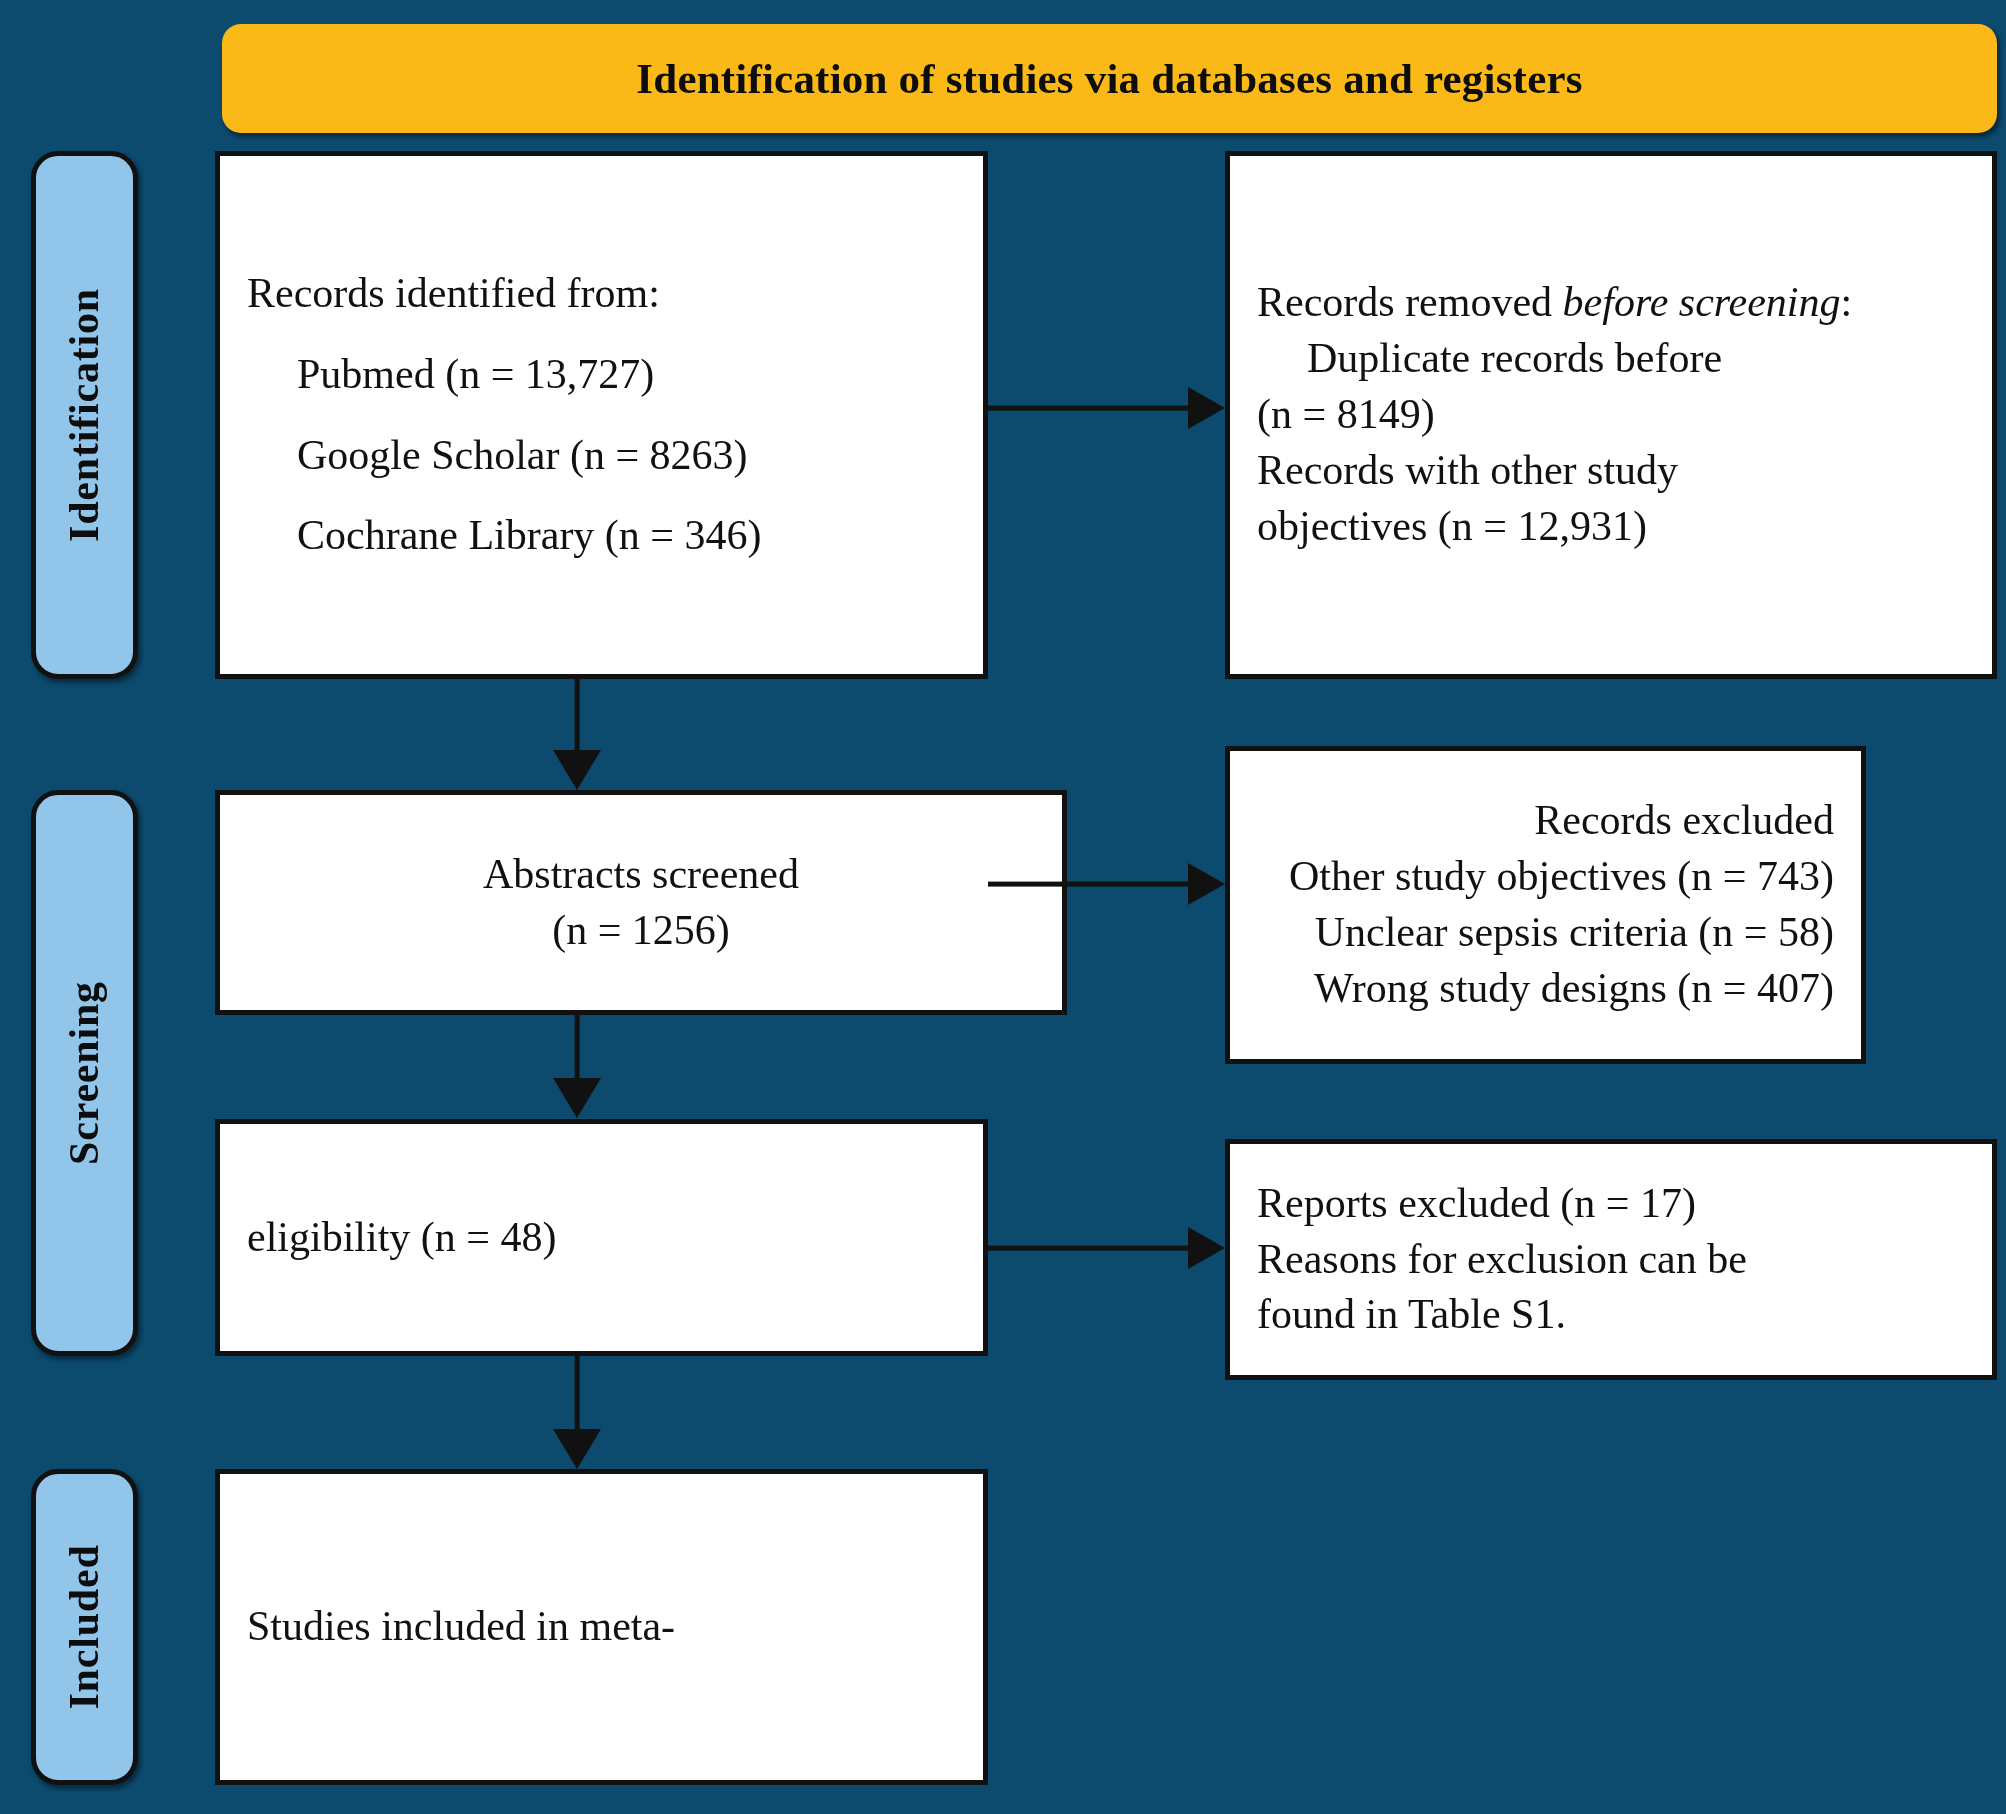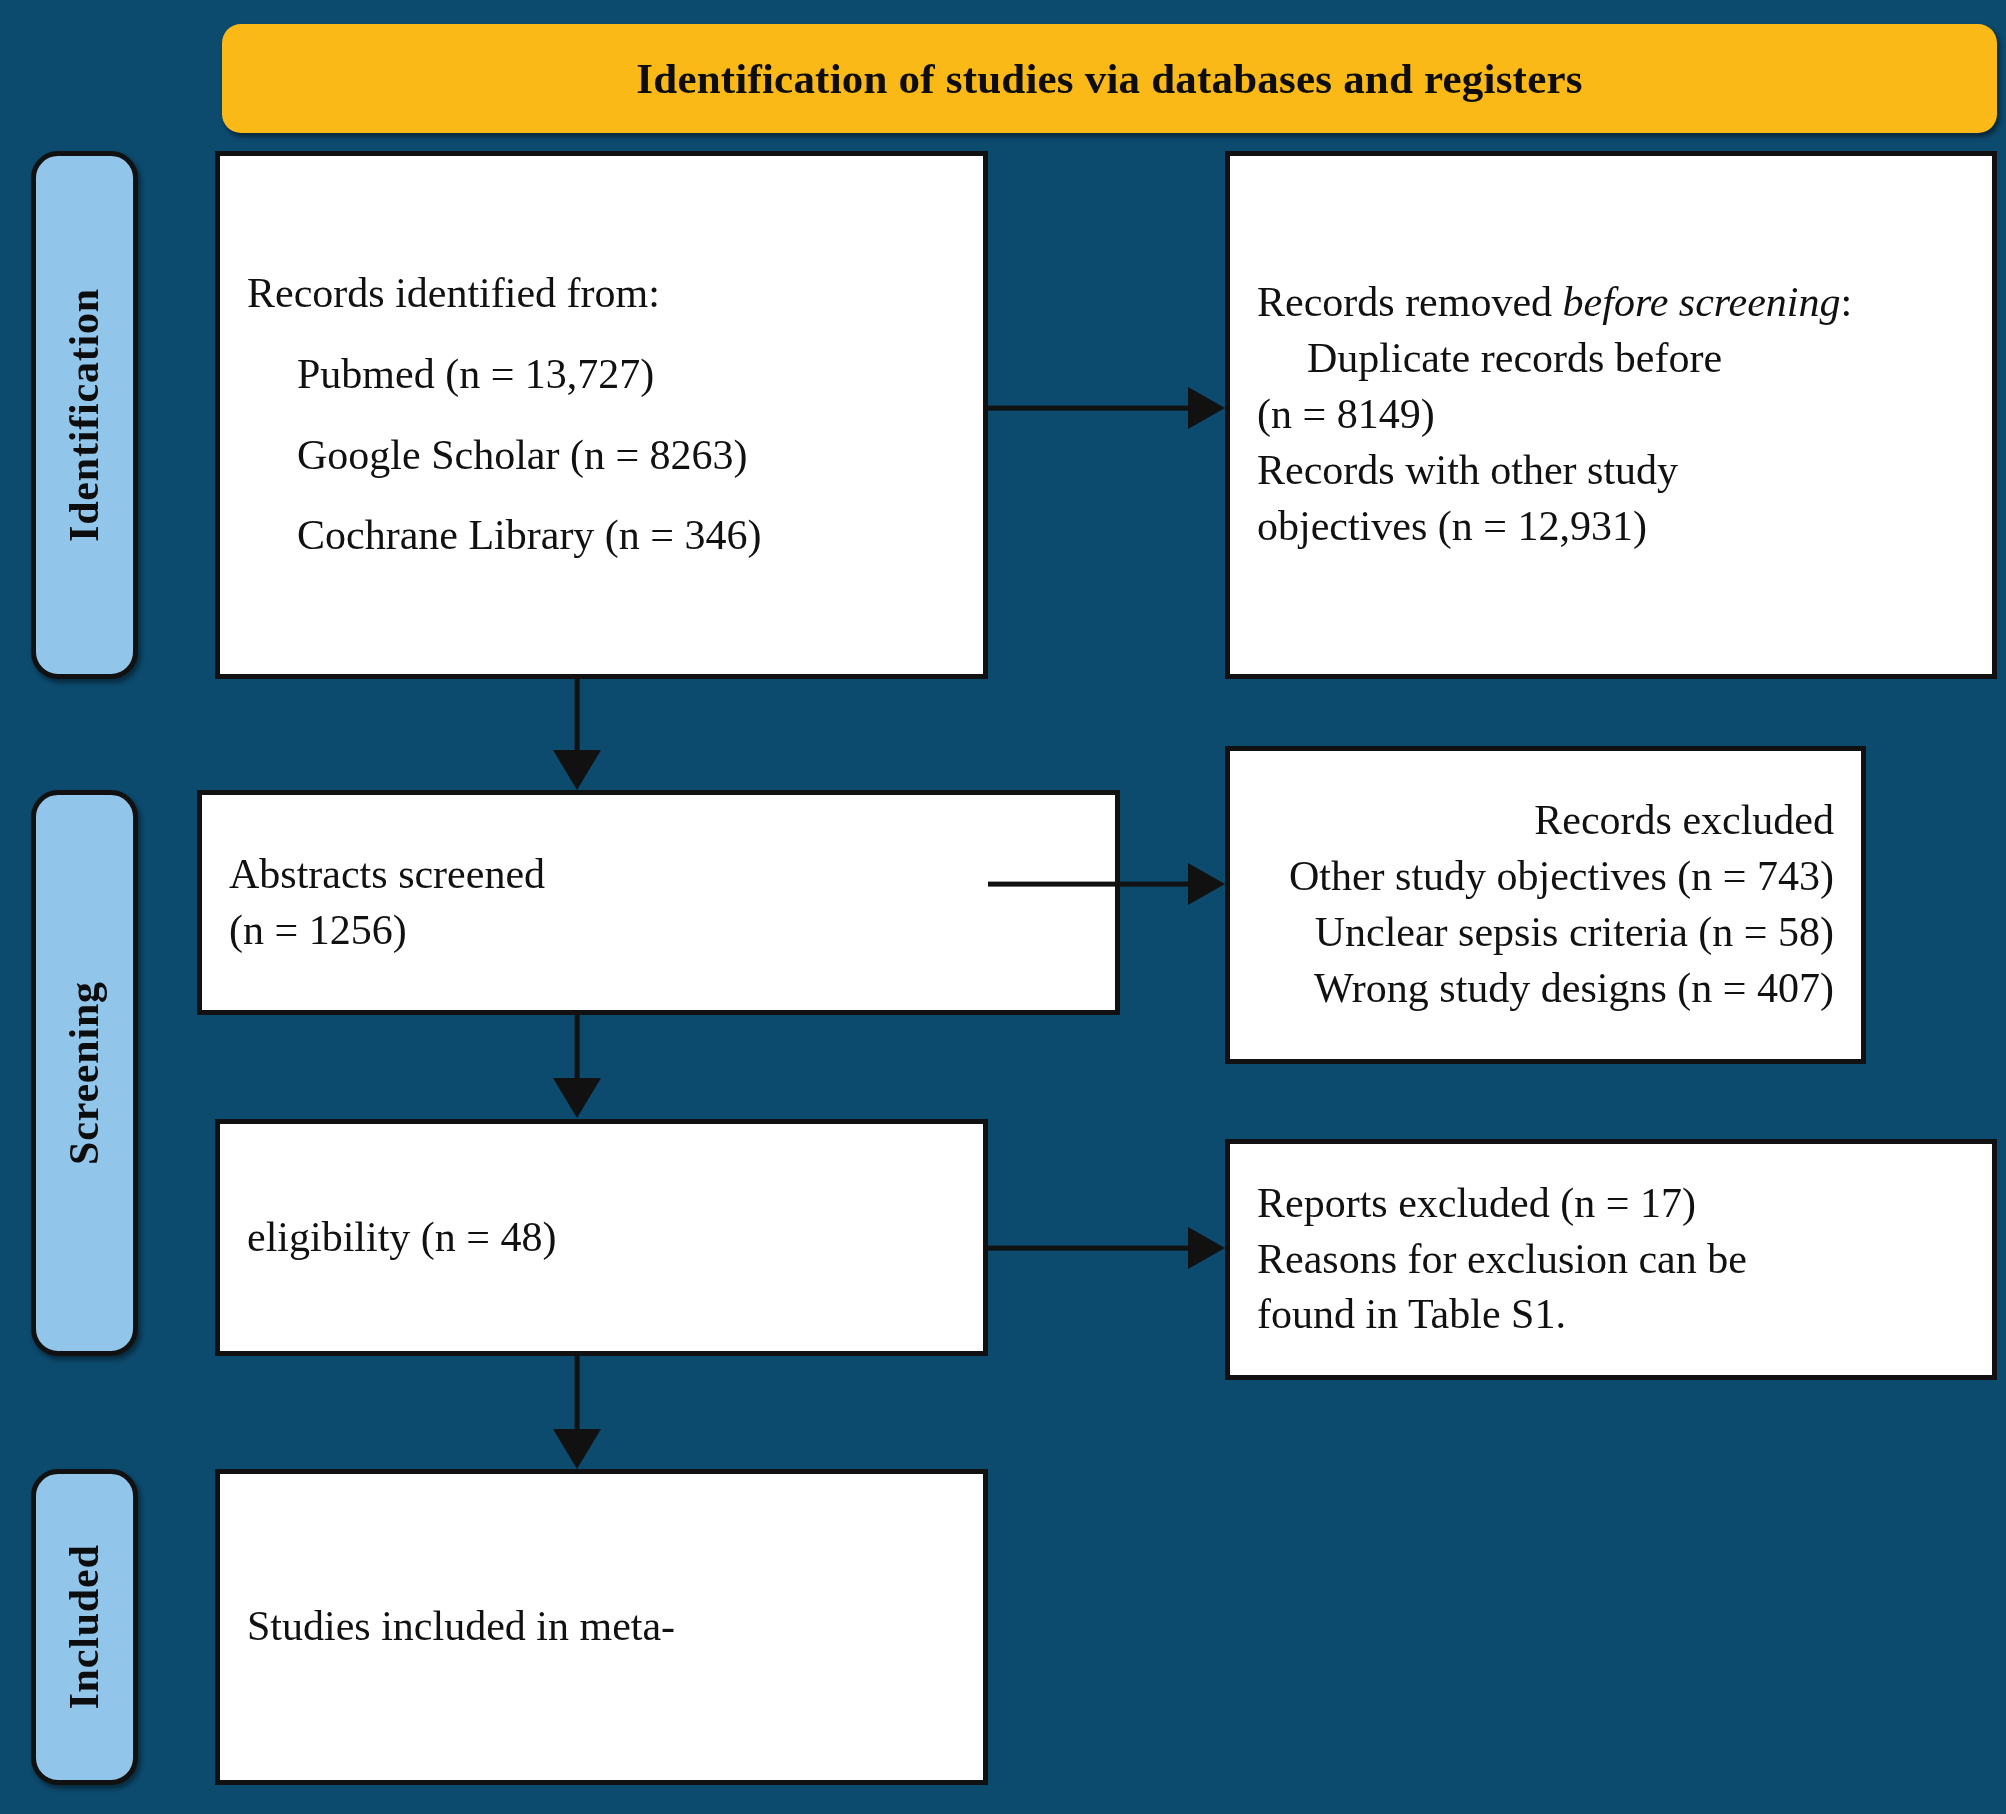--- a/index.html
+++ b/index.html
@@ -172,21 +172,21 @@
   <div class="h-arrow" style="left:988px; top:387px; width:237px; height:42px;">
     <div class="shaft" style="width:200px;"></div>
     <div class="head"></div>
   </div>
 
   <div class="v-arrow" style="left:553px; top:679px; width:48px; height:111px;">
     <div class="shaft" style="height:71px;"></div>
     <div class="head"></div>
   </div>
 
-  <div class="box" style="left:197px; top:790px; width:923px; height:225px;">
+  <div class="box" style="left:215px; top:790px; width:852px; height:225px;text-align:center;">
     <div class="box-line">Abstracts screened</div>
     <div class="box-line">(n = 1256)</div>
   </div>
 
   <div class="box" style="left:1225px; top:746px; width:641px; height:318px;text-align:right;">
     <div class="box-line">Records excluded</div>
     <div class="box-line">Other study objectives (n = 743)</div>
     <div class="box-line">Unclear sepsis criteria (n = 58)</div>
     <div class="box-line">Wrong study designs (n = 407)</div>
   </div>

